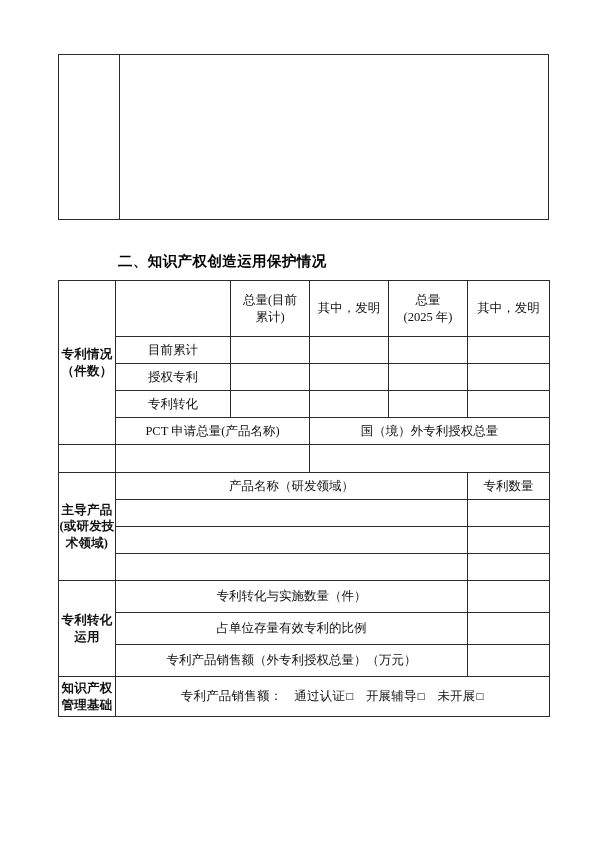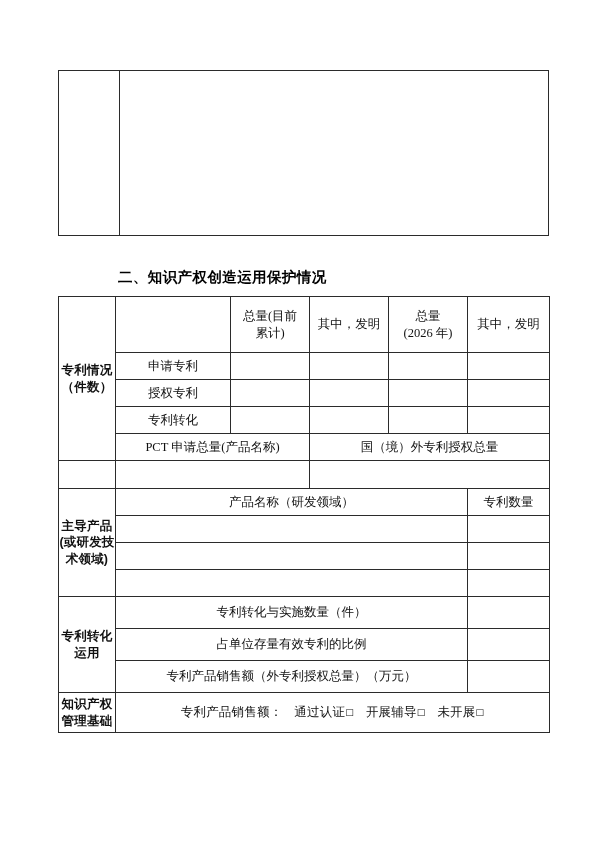--- a/index.html
+++ b/index.html
@@ -11,21 +11,21 @@
     height: 857px;
     background: #ffffff;
     font-family: "Liberation Serif", "DejaVu Serif", serif;
     color: #000000;
     position: relative;
     overflow: hidden;
   }
 
   .page {
     position: absolute;
-    left: 0; top: 16px;
+    left: 0; top: 0;
     width: 607px;
     height: 721px;
   }
 
   
   table.doc-table {
     border-collapse: collapse;
     table-layout: fixed;
     background: #fff;
   }
@@ -75,21 +75,21 @@
 
   
   .c-cat   { width: 57px;  }
   .c-item  { width: 115px; }
   .c-a     { width: 79px;  }
   .c-b     { width: 79px;  }
   .c-c     { width: 79px;  }
   .c-d     { width: 82px;  }
 
   .cat-cell {
-    font-family: Liberation Sans, sans-serif;
+    font-family: Liberation Serif, serif;
     font-weight: bold;
     font-size: 12.5px;
     line-height: 1.5;
     letter-spacing: 0.2px;
   }
   .hdr-cell {
     font-size: 12.5px;
     line-height: 1.3;
   }
   .row-lbl {
@@ -165,27 +165,27 @@
           <div>（件数）</div>
         </td>
         <td class="hdr-cell"></td>
         <td class="hdr-cell">
           <div>总量(目前</div>
           <div>累计)</div>
         </td>
         <td class="hdr-cell nowrap">其中，发明</td>
         <td class="hdr-cell">
           <div>总量</div>
-          <div>(2026 年)</div>
+          <div>(2025 年)</div>
         </td>
         <td class="hdr-cell nowrap">其中，发明</td>
       </tr>
 
       <tr class="h-line">
-        <td class="row-lbl">申请专利</td>
+        <td class="row-lbl">目前累计</td>
         <td></td>
         <td></td>
         <td></td>
         <td></td>
       </tr>
 
       <tr class="h-line">
         <td class="row-lbl">授权专利</td>
         <td></td>
         <td></td>

